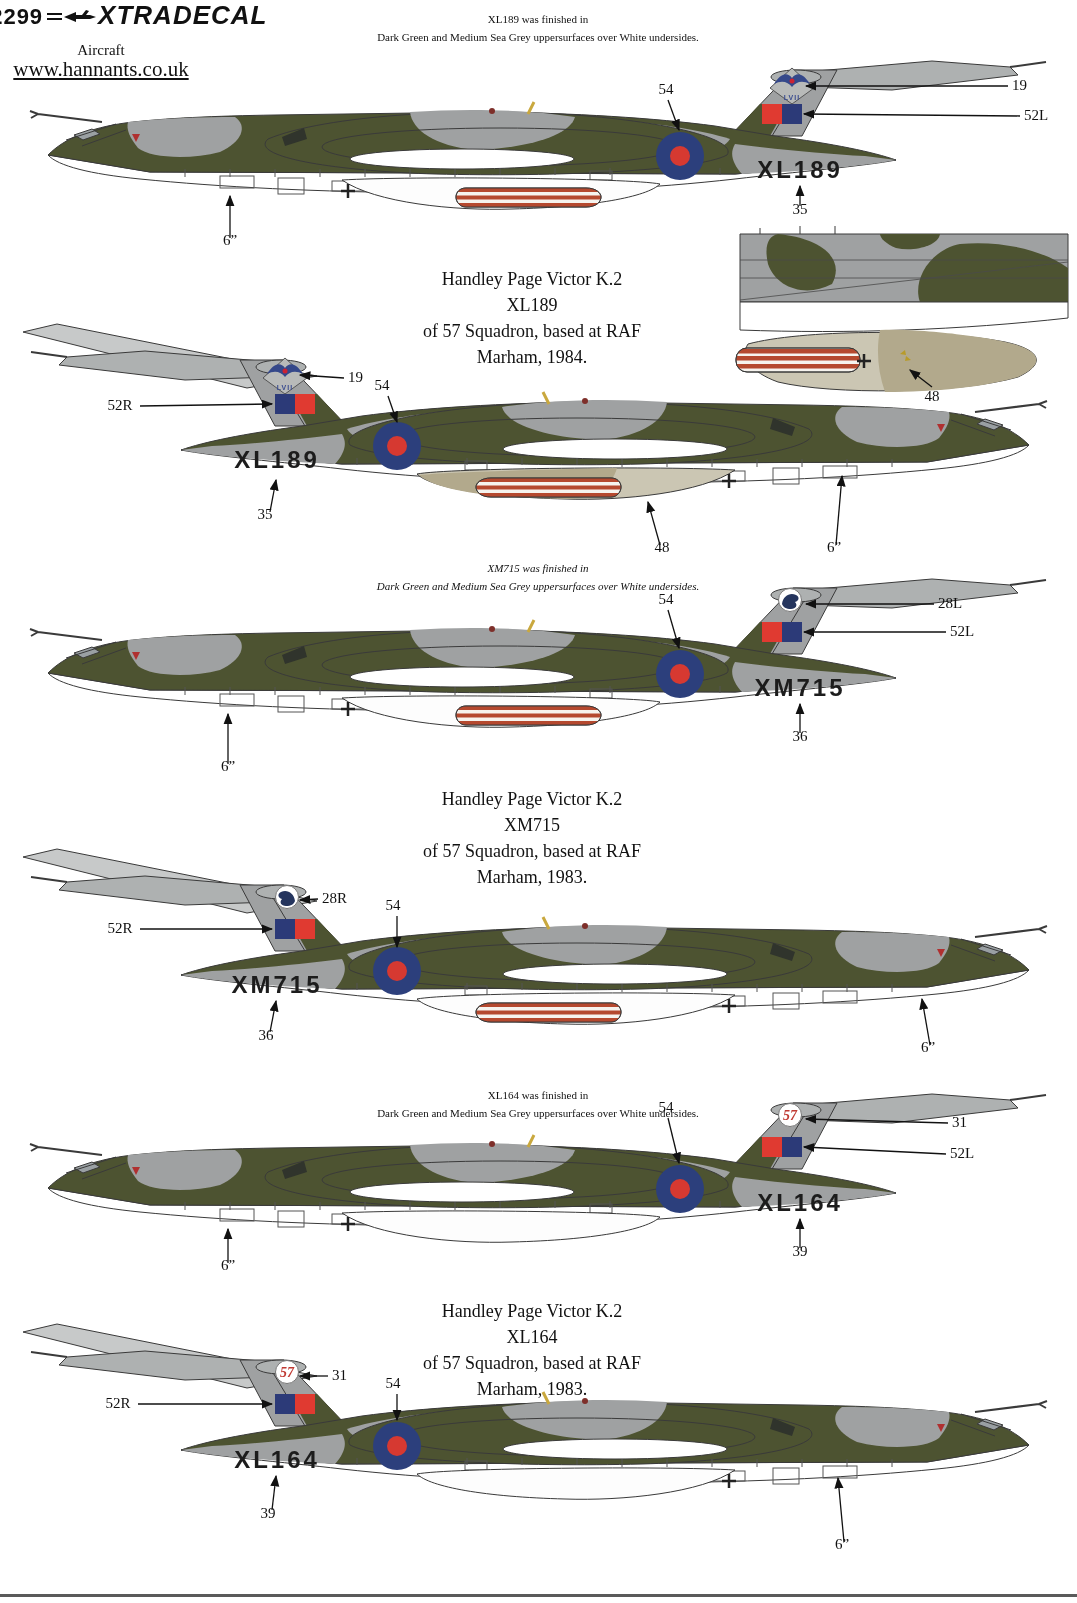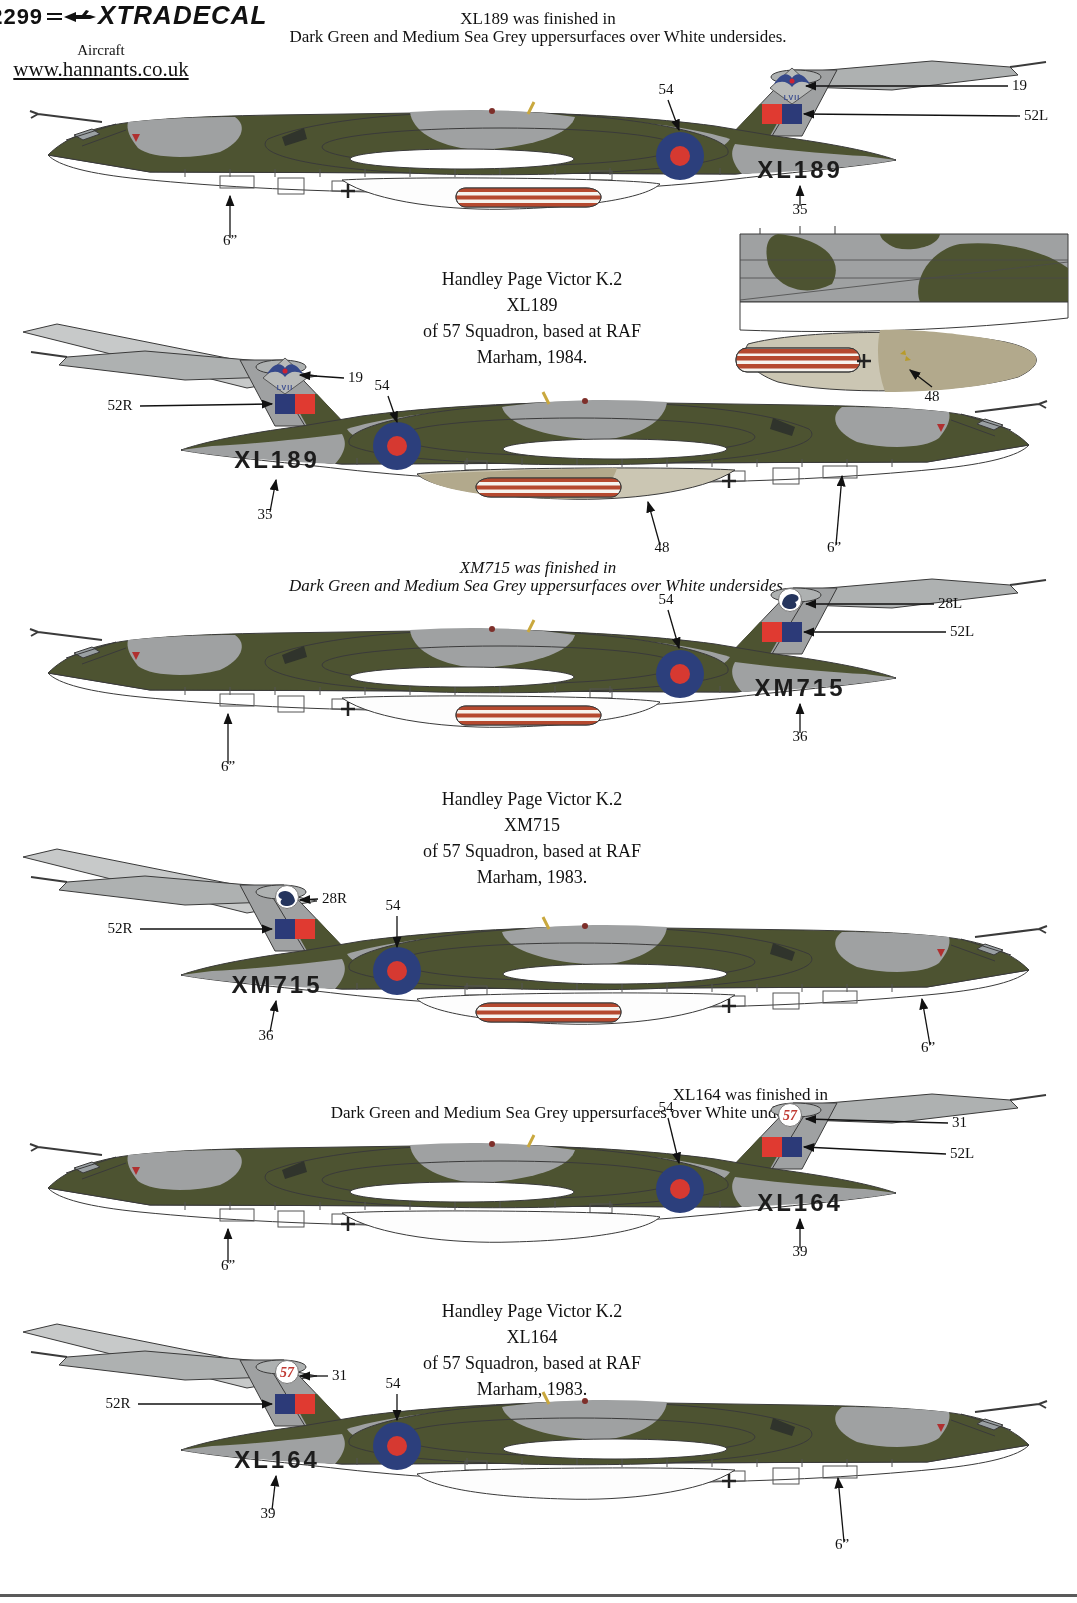--- a/index.html
+++ b/index.html
@@ -10,21 +10,21 @@
   #logo{left:6px;top:4px;width:190px;text-align:center;}
   .logo-row{display:flex;align-items:flex-start;justify-content:center;}
   .logo-bigx{font:italic 900 46px "Liberation Sans",sans-serif;line-height:40px;margin-right:-4px;}
   .logo-col{display:flex;flex-direction:row;align-items:flex-start;}
   .logo-code-row{display:flex;align-items:center;gap:3px;}
   .logo-code{font:700 22px "Liberation Sans",sans-serif;letter-spacing:1px;}
   .logo-brand{font:italic 900 26px "Liberation Sans",sans-serif;letter-spacing:1px;margin-top:-4px;}
   .logo-web{font:400 15px "Liberation Serif",serif;margin-top:-2px;}
   .logo-url{font:400 21px "Liberation Serif",serif;margin-top:-2px;text-decoration:underline;}
   
-  .note{width:580px;text-align:center;font-size:17px;line-height:18px;}
+  .note{width:580px;text-align:center;font-size:11px;line-height:18px;}
   .title{width:420px;text-align:center;font-size:18px;line-height:26px;}
   
   .callout{font:15px "Liberation Serif",serif;fill:#111;}
   .serial{font:700 24px "Liberation Sans",sans-serif;letter-spacing:3px;fill:#1c1c1c;}
   .badge57{font:italic 700 14px "Liberation Serif",serif;fill:#c03a33;}
   .lvii{font:700 7px "Liberation Sans",sans-serif;fill:#3a4c8f;letter-spacing:1px;}
 </style>
 </head>
 <body>
 
@@ -51,21 +51,21 @@
   </div>
 
   <div class="abs note" style="left:248px;top:10px;">
     <div>XL189 was finished in</div>
     <div>Dark Green and Medium Sea Grey uppersurfaces over White undersides.</div>
   </div>
   <div class="abs note" style="left:248px;top:559px;font-style:italic;">
     <div>XM715 was finished in</div>
     <div>Dark Green and Medium Sea Grey uppersurfaces over White undersides.</div>
   </div>
-  <div class="abs note" style="left:248px;top:1086px;text-align:right;">
+  <div class="abs note" style="left:248px;top:1086px;">
     <div>XL164 was finished in</div>
     <div>Dark Green and Medium Sea Grey uppersurfaces over White undersides.</div>
   </div>
 
   <div class="abs title" style="left:322px;top:266px;">
     <div>Handley Page Victor K.2</div>
     <div>XL189</div>
     <div>of 57 Squadron, based at RAF</div>
     <div>Marham, 1984.</div>
   </div>

